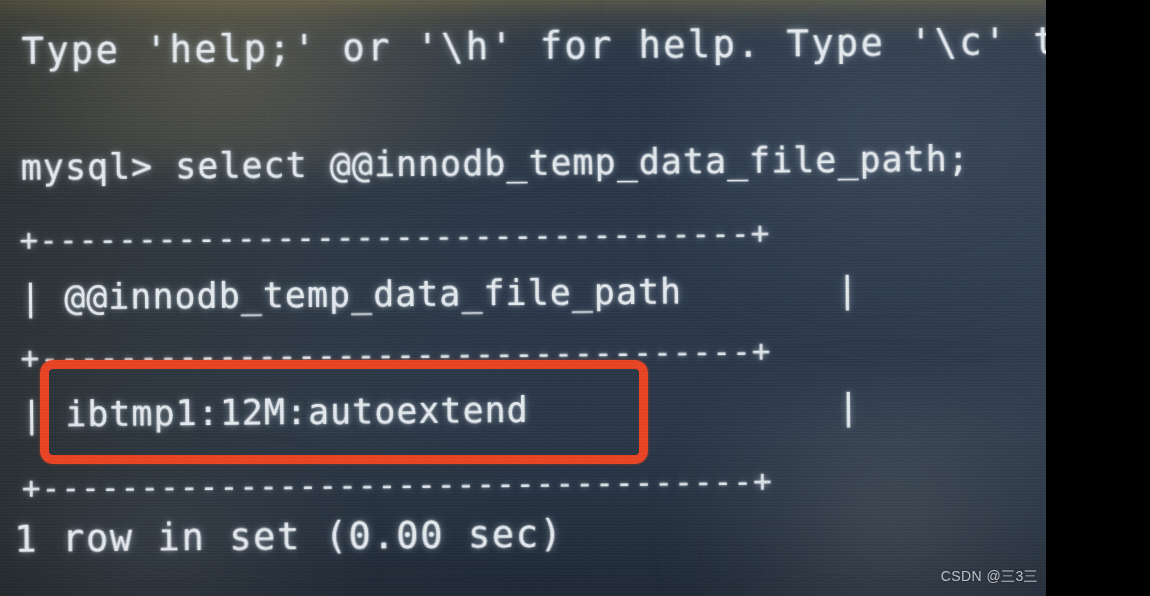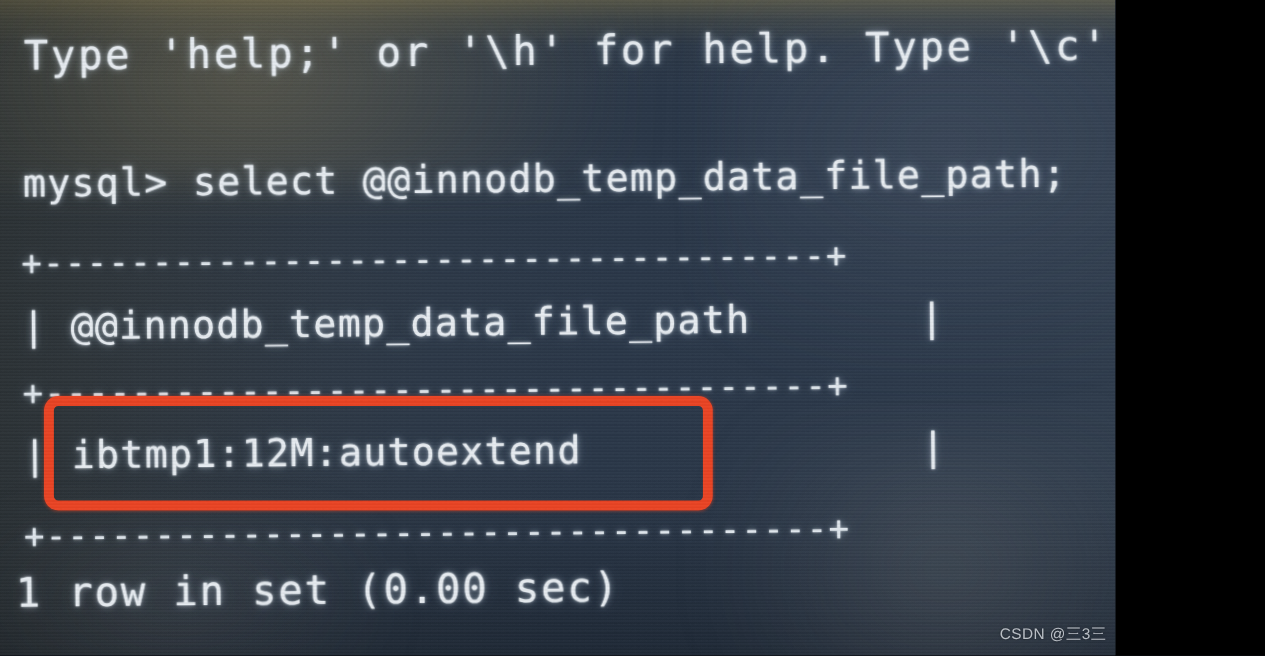--- a/index.html
+++ b/index.html
@@ -7,20 +7,21 @@
     padding: 0;
     background: #000;
   }
   #screen {
     position: relative;
     width: 1014px;
     height: 596px;
     overflow: hidden;
     background: #2a3442;
     font-family: "DejaVu Sans Mono", "Liberation Mono", monospace;
+    padding-left: 32px;
   }
 
   
   .bg-base {
     position: absolute;
     inset: 0;
     background:
       linear-gradient(100deg,
         #343b3e 0%,
         #333b41 12%,

